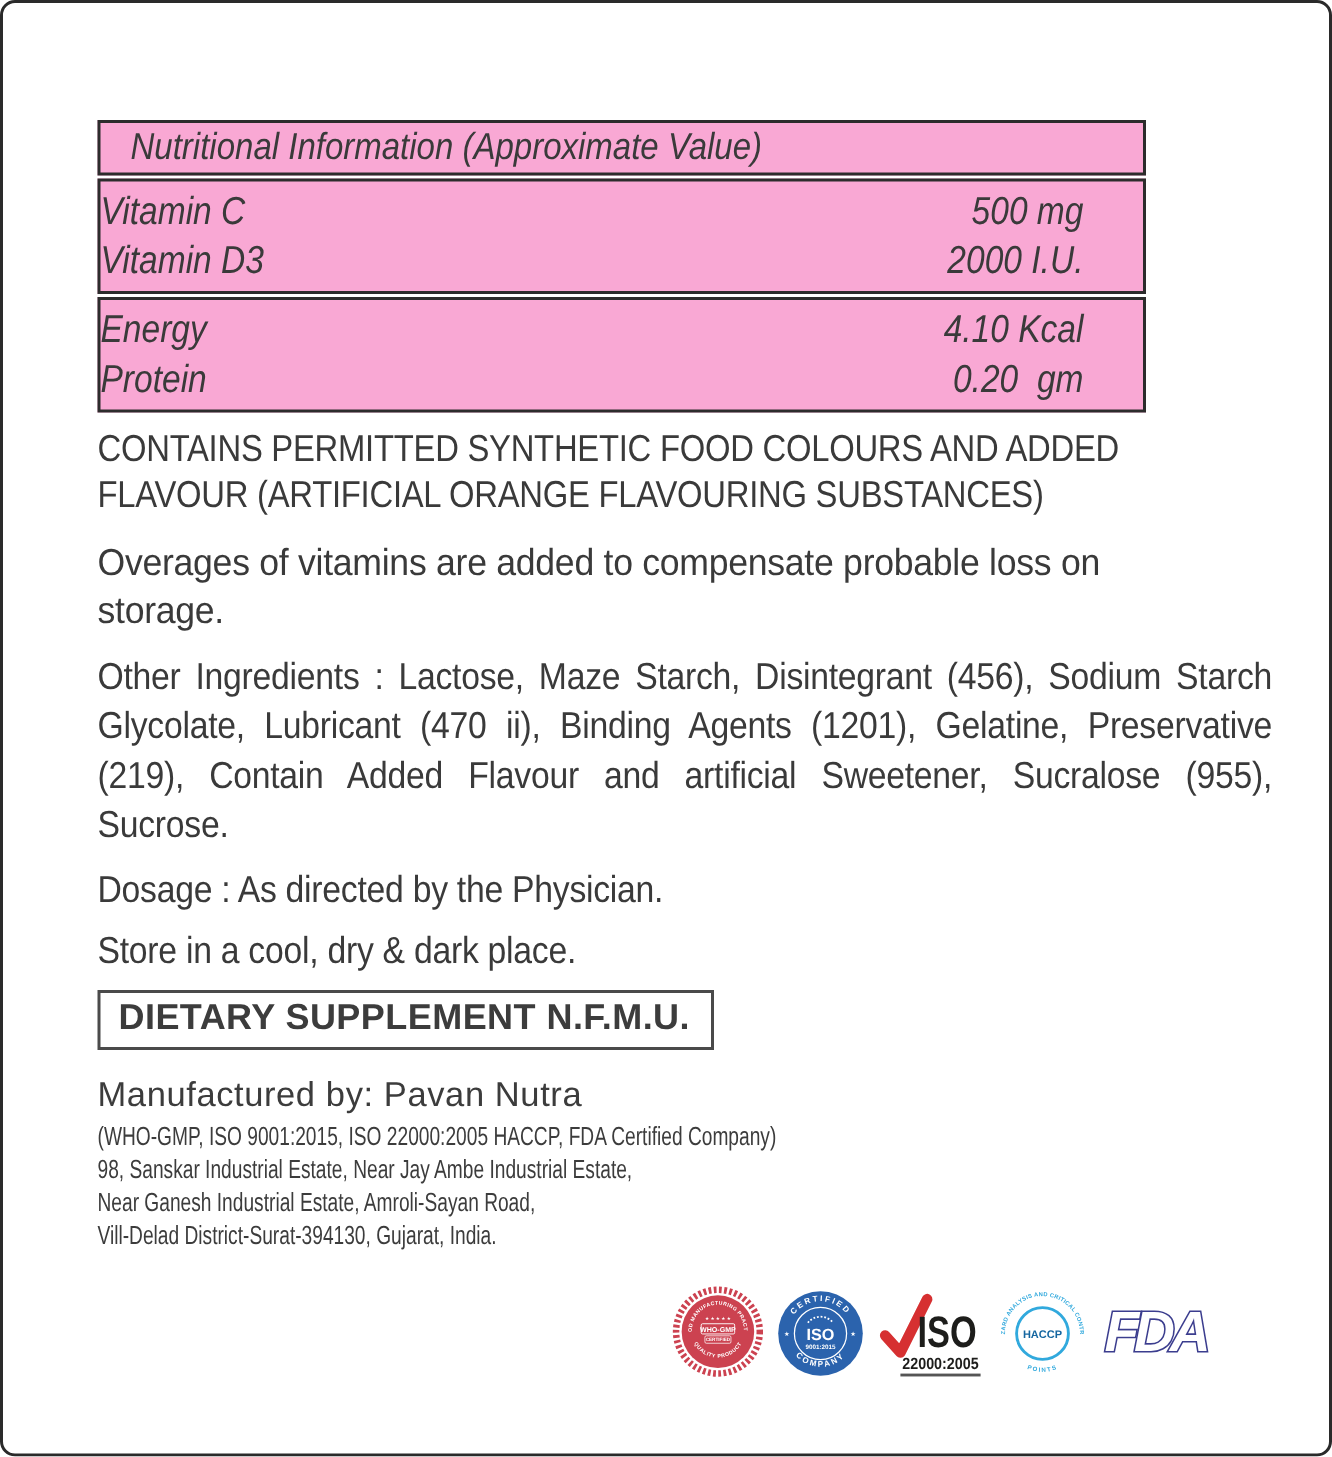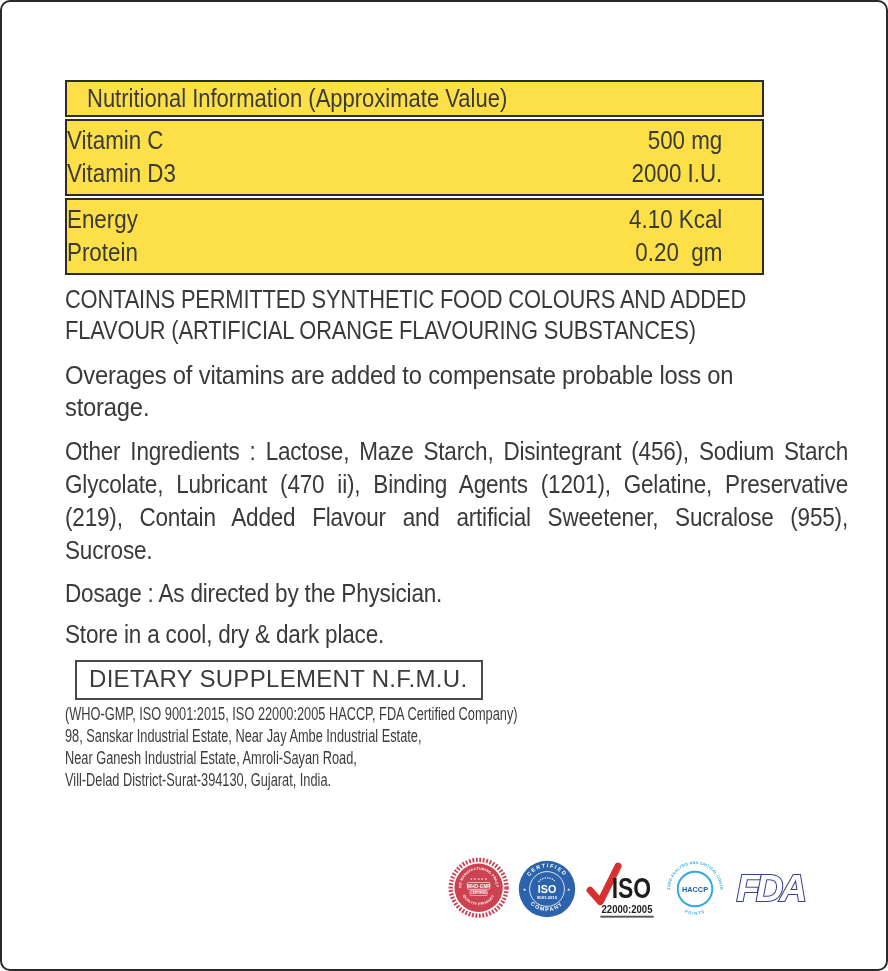--- a/index.html
+++ b/index.html
@@ -4,38 +4,38 @@
 <style>
   html,body{margin:0;padding:0;background:#fff;}
   .page{
     position:relative;width:888px;height:971px;box-sizing:border-box;
     background:#fff;border:2px solid #2a2a2a;border-radius:10px;overflow:hidden;
     font-family:"Liberation Sans",sans-serif;color:#3a3a3a;
   }
   .content{padding:78px 0 0 63px;}
   
   .nt{width:699px;}
-  .nt-box{box-sizing:border-box;border:2px solid #2c2c2c;margin-bottom:2px;background:#fde047;}
+  .nt-box{box-sizing:border-box;border:2px solid #2c2c2c;margin-bottom:2px;background:#f9a8d4;font-style:italic;}
   .nt-head{font-size:25px;line-height:31px;padding:1px 0 1px 20px;}
   .nt-head .squeeze{display:inline-block;transform:scaleX(0.88);transform-origin:left center;white-space:nowrap;}
   .nt-rows{padding:3px 0 4px 0;}
   .nt-line{height:33px;line-height:33px;font-size:26px;}
   .nt-line .inner{display:flex;justify-content:space-between;width:762px;transform:scaleX(0.86);transform-origin:left center;}
   .cell-value{white-space:pre;}
   
   .para{transform-origin:left top;line-height:32px;font-size:25px;letter-spacing:-0.2px;}
   .p-contains{margin-top:9px;width:800px;transform:scaleX(0.875);line-height:31px;}
   .p-overages{margin-top:13px;width:748px;transform:scaleX(0.95);}
   .p-other{margin-top:12px;width:870px;transform:scaleX(0.9);text-align:justify;line-height:33px;}
   .p-dosage{margin-top:10px;width:870px;transform:scaleX(0.9);}
   .p-store{margin-top:9px;width:870px;transform:scaleX(0.9);}
   
   .supp-badge{
     display:inline-block;margin-top:10px;border:2px solid #4a4a4a;background:#fff;
-    padding:3px 14px 5px 12px;font-size:24px;font-weight:normal;color:#3c3c3c;letter-spacing:0.3px;margin-left:10px;
+    padding:3px 14px 5px 12px;font-size:24px;font-weight:bold;color:#3c3c3c;letter-spacing:0.3px;
   }
   
   .manu-head{margin-top:16px;font-size:23px;color:#3c3c3c;letter-spacing:0.4px;}
   .addr{margin-top:3px;}
   .addr-line{font-size:17.5px;line-height:22px;white-space:nowrap;transform:scaleX(0.73);transform-origin:left top;color:#3c3c3c;}
   
   .certs{position:absolute;left:445px;top:851px;display:flex;align-items:center;gap:8px;}
   .cert{flex:0 0 auto;}
   svg text{font-family:"Liberation Sans",sans-serif;}
 </style>
@@ -89,20 +89,21 @@
     <div class="para p-contains">CONTAINS PERMITTED  SYNTHETIC FOOD COLOURS AND ADDED FLAVOUR (ARTIFICIAL ORANGE FLAVOURING SUBSTANCES)</div>
     <div class="para p-overages">Overages of vitamins are added to compensate probable loss on storage.</div>
     <div class="para p-other">Other Ingredients : Lactose, Maze Starch, Disintegrant (456), Sodium Starch Glycolate, Lubricant (470 ii), Binding Agents (1201), Gelatine, Preservative (219), Contain Added Flavour and artificial Sweetener, Sucralose (955), Sucrose.</div>
     <div class="para p-dosage">Dosage : As directed by the Physician.</div>
     <div class="para p-store">Store in a cool, dry &amp; dark place.</div>
 
     <div>
       <span class="supp-badge">DIETARY SUPPLEMENT N.F.M.U.</span>
     </div>
 
+    <div class="manu-head">Manufactured by: Pavan Nutra</div>
     <div class="addr">
 
         <div class="addr-line">(WHO-GMP, ISO 9001:2015, ISO 22000:2005 HACCP, FDA Certified Company)</div>
 
         <div class="addr-line">98, Sanskar Industrial Estate, Near Jay Ambe Industrial Estate,</div>
 
         <div class="addr-line">Near Ganesh Industrial Estate, Amroli-Sayan Road,</div>
 
         <div class="addr-line">Vill-Delad District-Surat-394130, Gujarat, India.</div>
 

